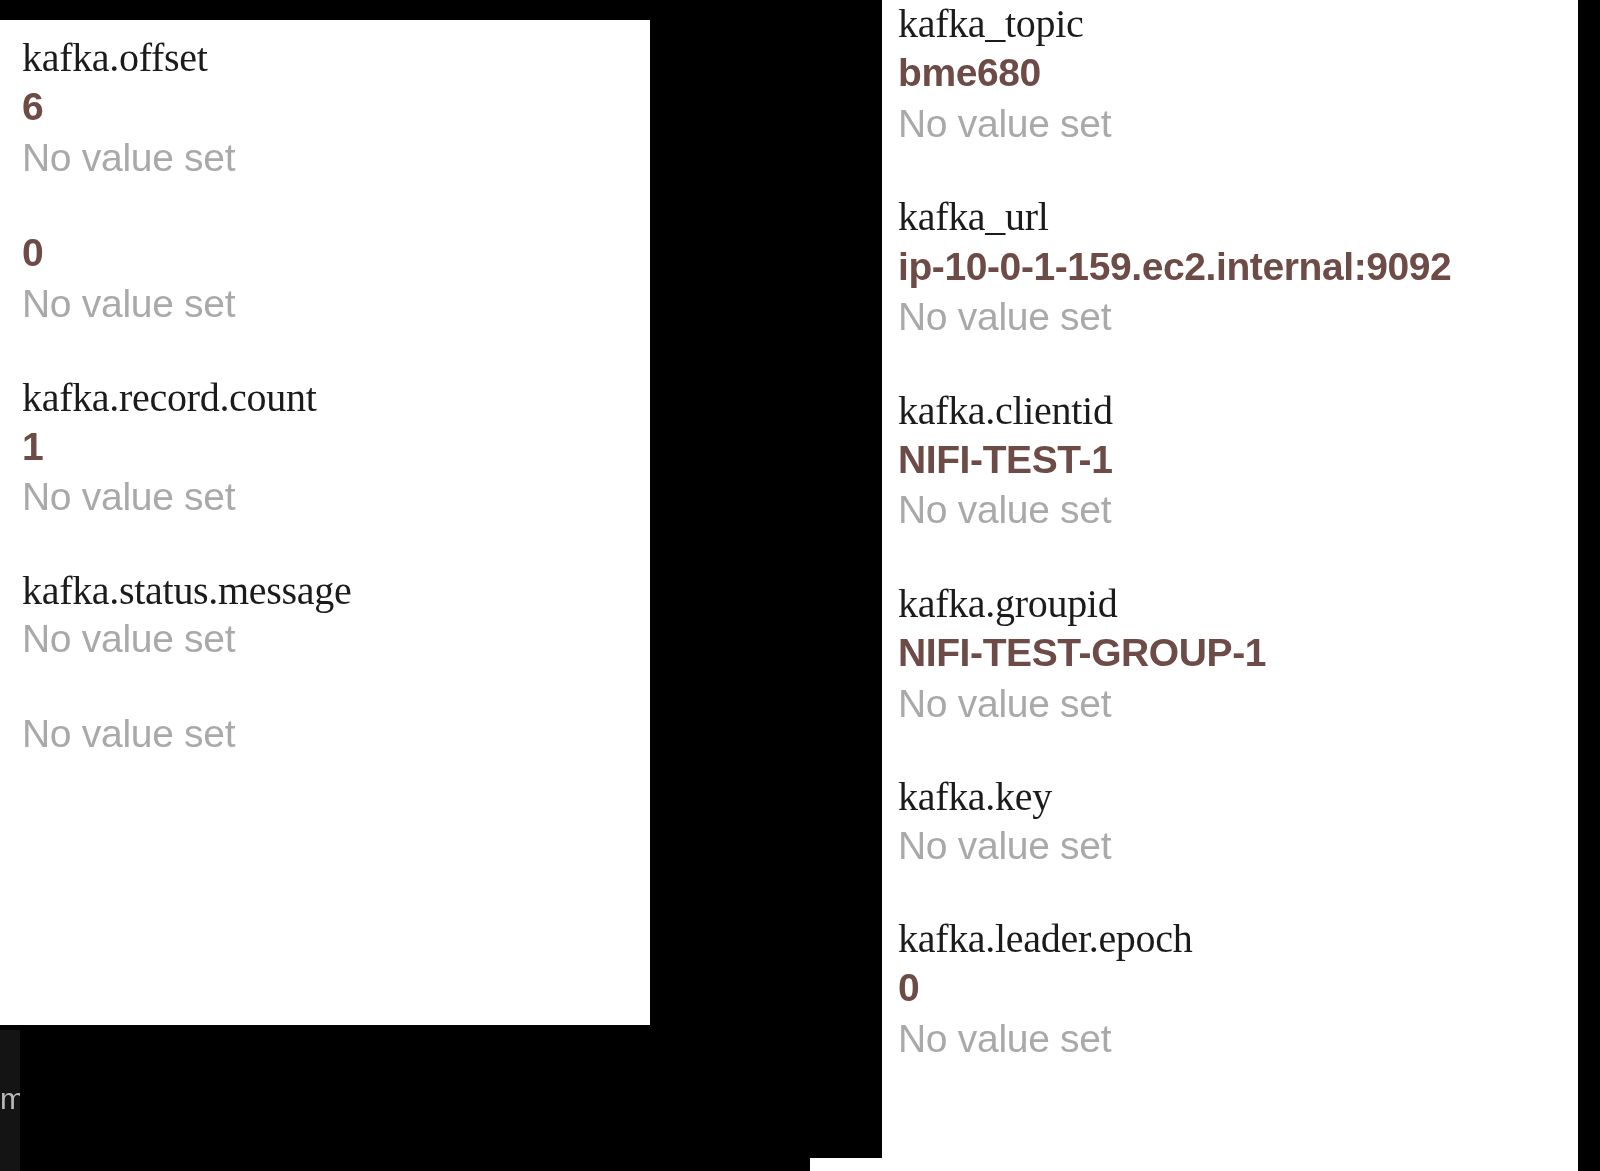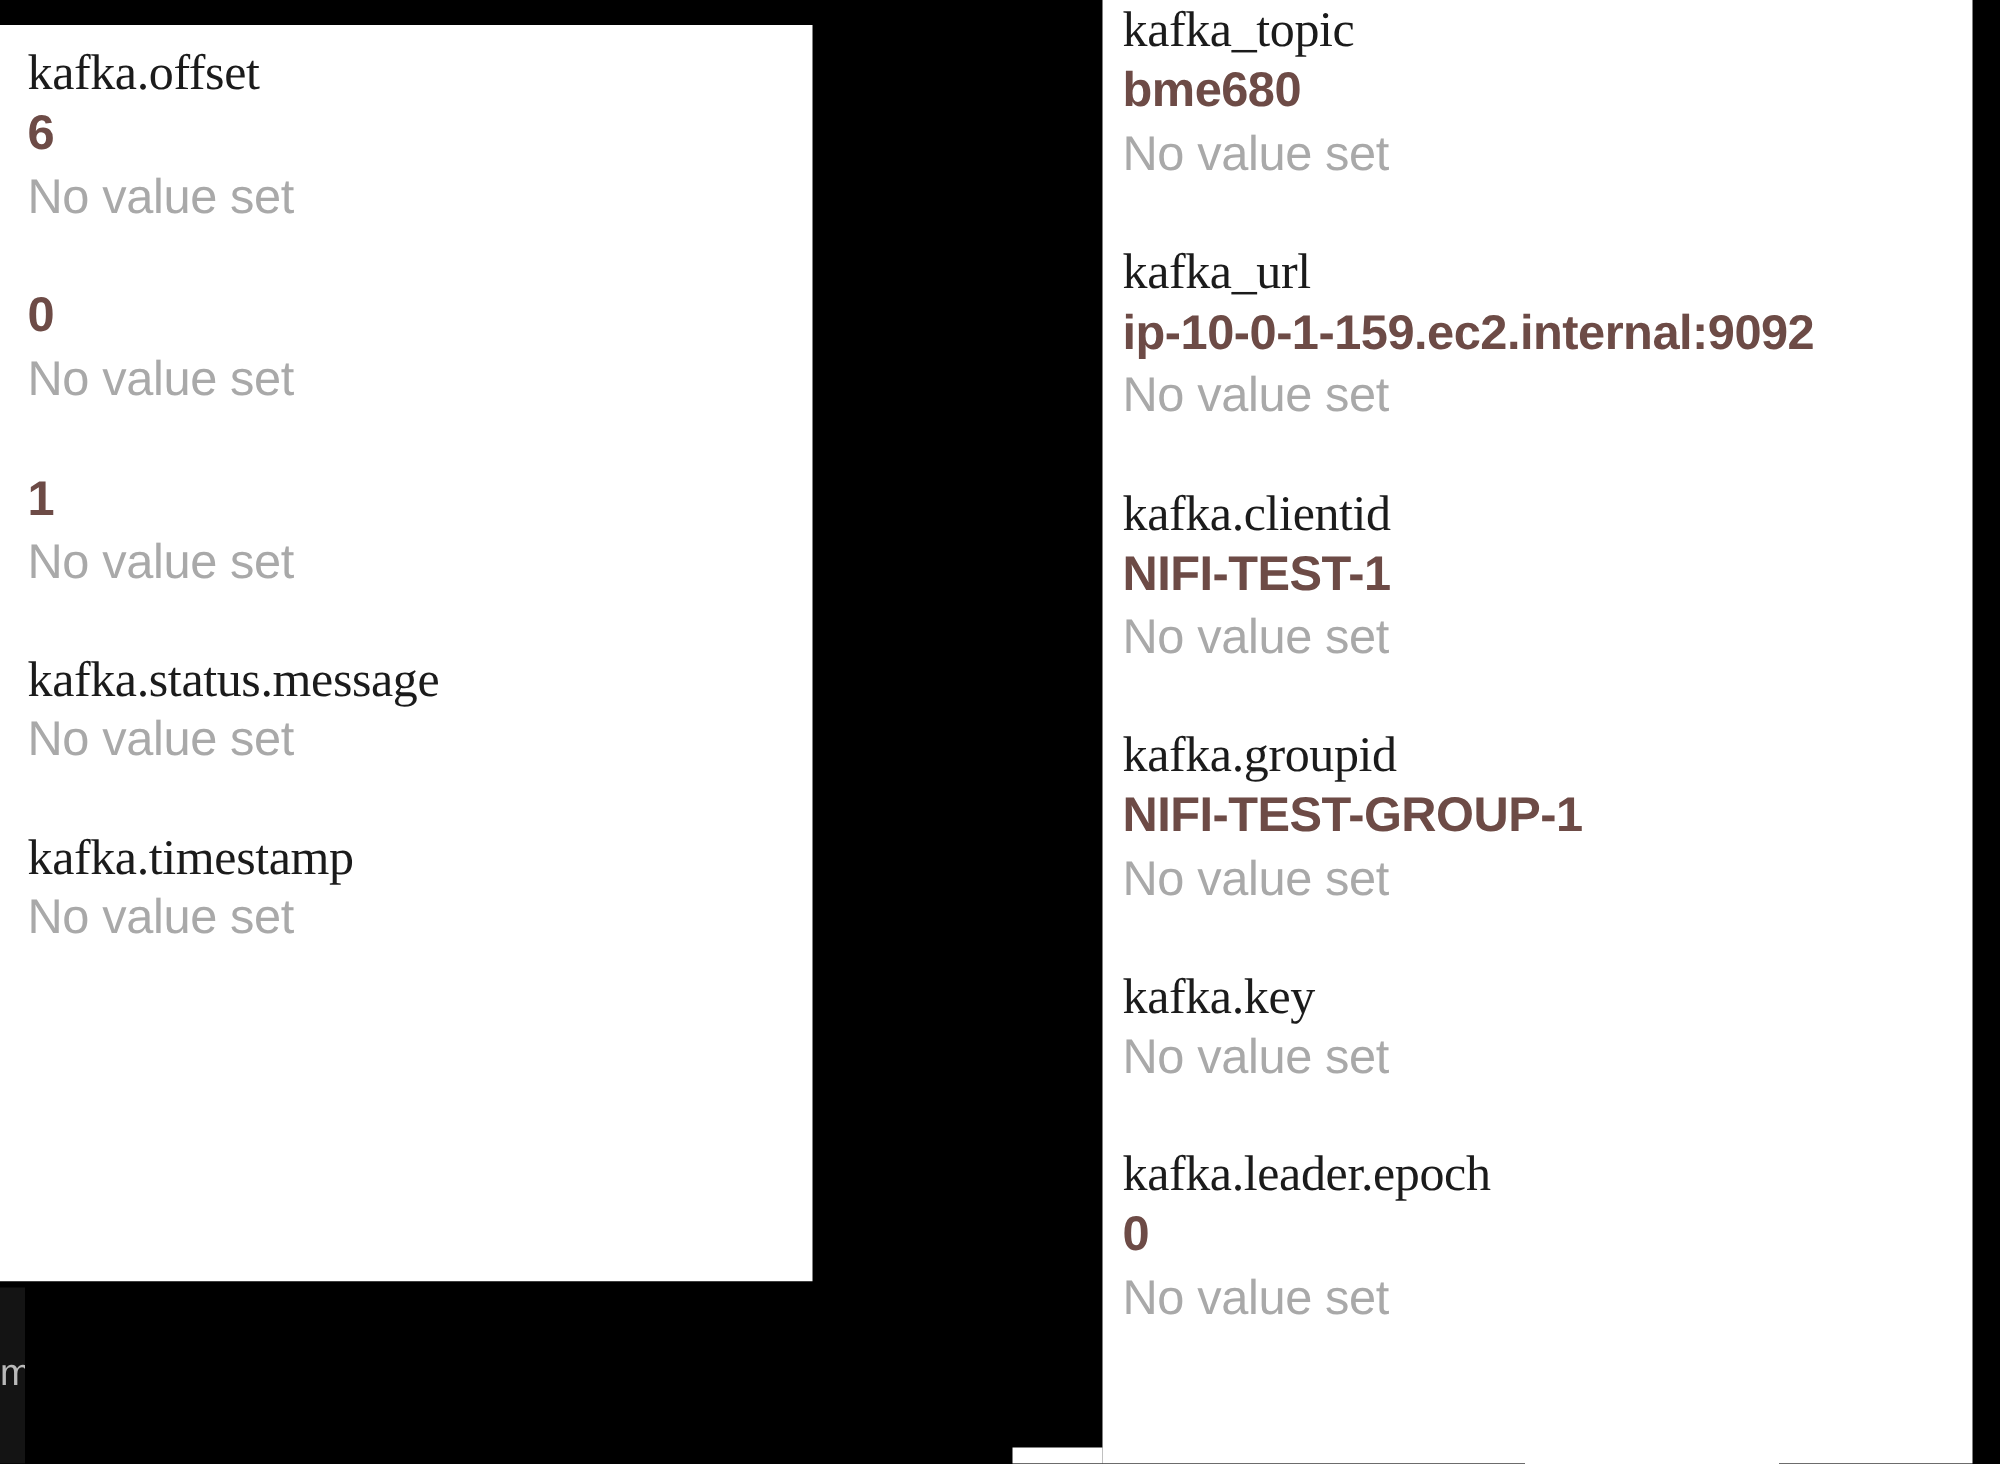--- a/index.html
+++ b/index.html
@@ -118,29 +118,29 @@
         <div class="attr-row">
           <span class="attr-name">kafka.offset</span>
           <span class="attr-value">6</span>
           <span class="attr-novalue">No value set</span>
         </div>
         <div class="attr-row">
           <span class="attr-value">0</span>
           <span class="attr-novalue">No value set</span>
         </div>
         <div class="attr-row">
+          <span class="attr-name">kafka.record.count</span>
           <span class="attr-value">1</span>
           <span class="attr-novalue">No value set</span>
         </div>
         <div class="attr-row">
           <span class="attr-name">kafka.status.message</span>
           <span class="attr-novalue">No value set</span>
         </div>
         <div class="attr-row">
-          <span class="attr-name">kafka.timestamp</span>
           <span class="attr-novalue">No value set</span>
         </div>
       </div>
   </div>
 
   <div class="panel" id="panel-right">
     <div class="attr-list">
         <div class="attr-row">
           <span class="attr-name">kafka_topic</span>
           <span class="attr-value">bme680</span>

